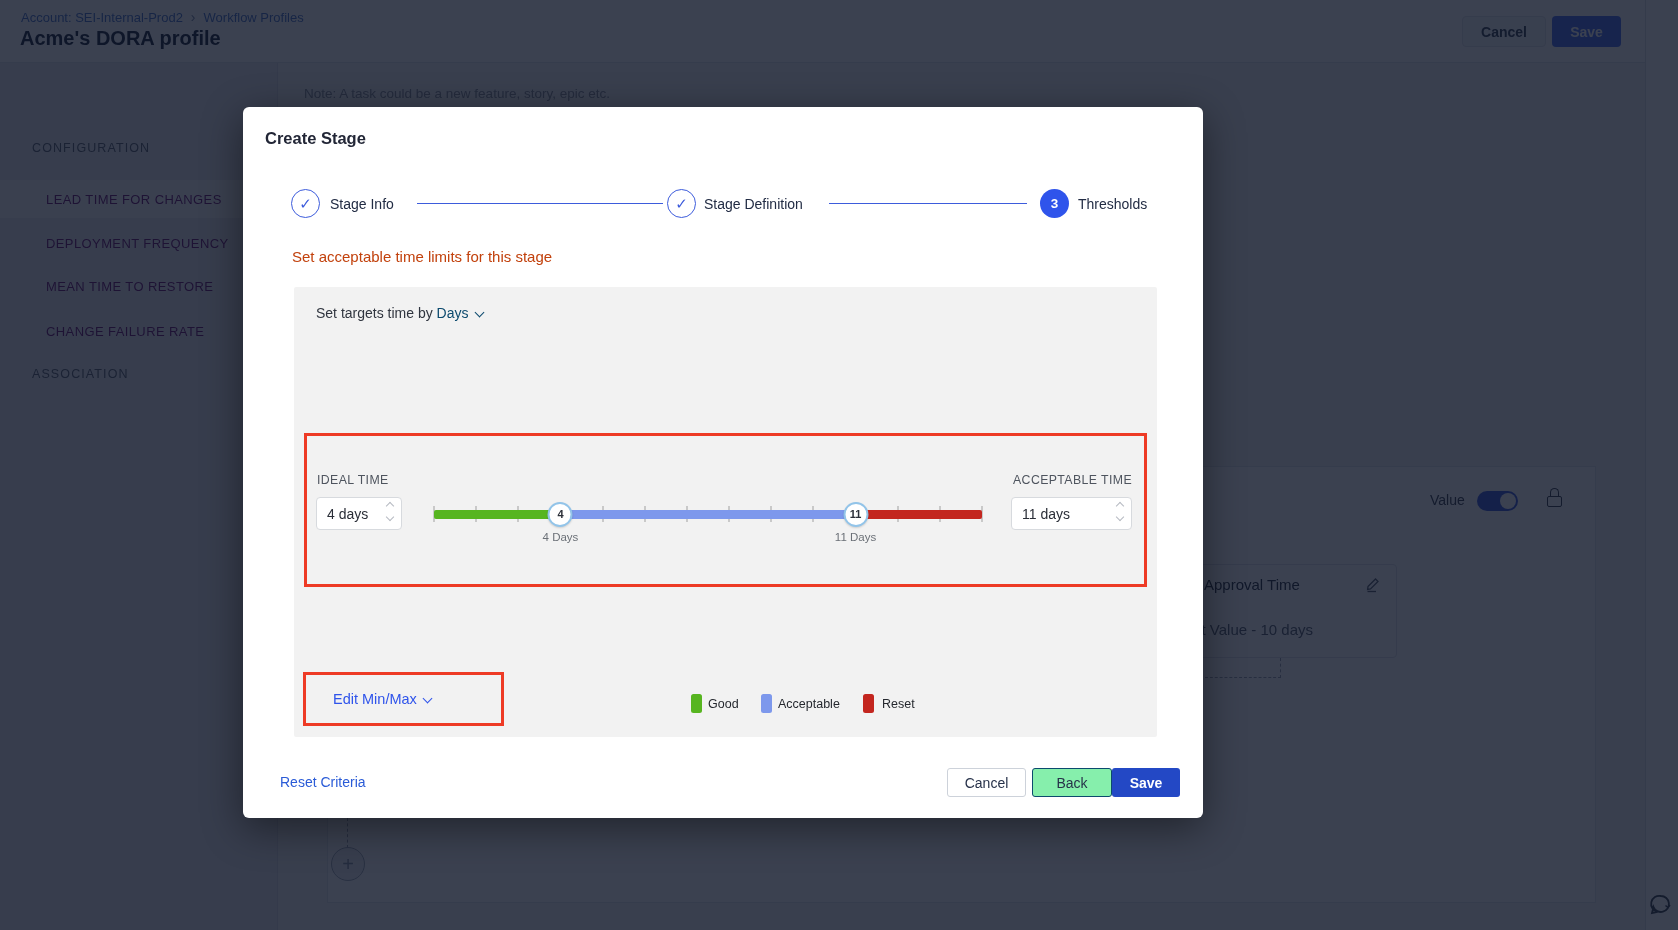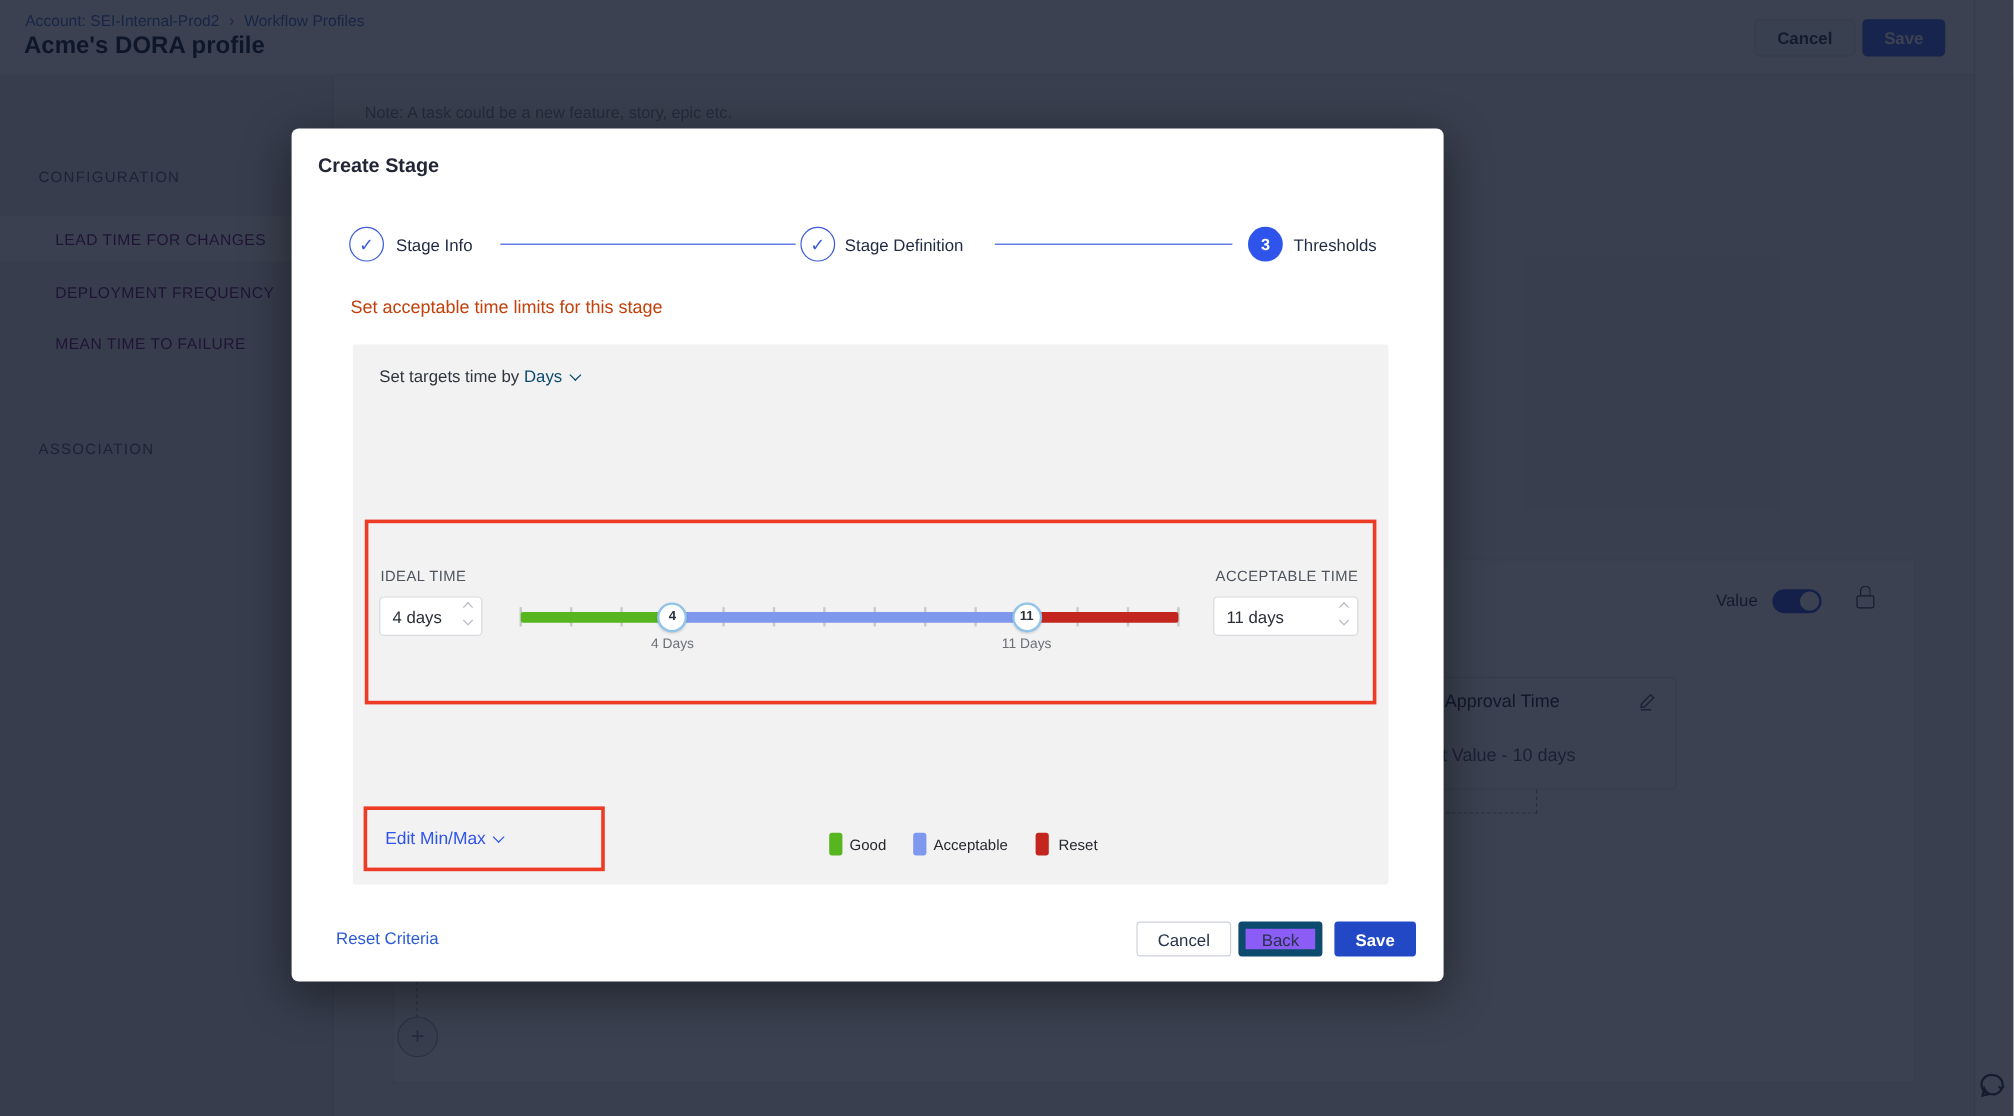--- a/index.html
+++ b/index.html
@@ -59,21 +59,21 @@
 
   .m-subtitle { position:absolute; left:49px; top:141px; font-size:15px; color:#c2410c; }
 
   .gray-panel { position:absolute; left:51px; top:180px; width:863px; height:450px; background:#f2f2f2; border-radius:2px; }
   .target-line { position:absolute; left:22px; top:18px; font-size:14px; color:#30353f; }
   .target-days { color:#0c4a6e; cursor:pointer; }
   .chev { display:inline-block; width:7px; height:7px; border-right:1.6px solid currentColor; border-bottom:1.6px solid currentColor; transform:rotate(45deg); margin-left:7px; vertical-align:2px; }
 
   .red-box { position:absolute; border:3px solid #ee3b26; }
   .red-box1 { left:10px; top:146px; width:843px; height:154px; }
-  .red-box2 { left:9px; top:385px; width:201px; height:54px; display:flex; align-items:center; padding-left:15px; }
+  .red-box2 { left:9px; top:385px; width:201px; height:54px; display:flex; align-items:center; padding-left:27px; }
 
   .thr-label { position:absolute; top:186px; font-size:12.3px; color:#4e545e; letter-spacing:0.4px; }
   .lbl-ideal { left:23px; } .lbl-acceptable { left:719px; }
   .spin-input { position:absolute; top:210px; height:33px; background:#fff; border:1px solid #d7dade; border-radius:4px; display:flex; align-items:center; }
   .input-ideal { left:22px; width:86px; } .input-acceptable { left:717px; width:121px; }
   .spin-input .val { padding-left:10px; font-size:14px; color:#2a2e37; }
   .spinners { position:absolute; right:8px; top:5px; display:flex; flex-direction:column; gap:5px; }
   .spin-chev { width:6px; height:6px; border-right:1.4px solid #b6bac2; border-bottom:1.4px solid #b6bac2; cursor:pointer; }
   .spin-up { transform:rotate(-135deg); } .spin-down { transform:rotate(45deg); }
 
@@ -86,42 +86,43 @@
   .editminmax { font-size:14.5px; color:#2f54eb; cursor:pointer; }
   .leg-sq { position:absolute; top:407px; width:11px; height:19px; border-radius:2.5px; }
   .leg-lbl { position:absolute; top:410px; font-size:12.5px; color:#25282e; }
   .leg-sq1 { left:397px; } .leg-lbl1 { left:414px; }
   .leg-sq2 { left:467px; } .leg-lbl2 { left:484px; }
   .leg-sq3 { left:569px; } .leg-lbl3 { left:588px; }
 
   .m-reset { position:absolute; left:37px; top:667px; font-size:14px; color:#2a5bd7; cursor:pointer; }
   .m-btn { position:absolute; top:661px; height:29px; border-radius:3px; font-size:14px; display:flex; align-items:center; justify-content:center; cursor:pointer; }
   .m-cancel { left:704px; width:79px; background:#fff; border:1px solid #cdd2da; color:#27324a; }
-  .m-back { left:789px; width:70px; background:#8b5cf6; border:6px solid #0c4a6e; color:#27324a; }
+  .m-back { left:789px; width:80px; background:#86efac; border:1px solid #0c4a6e; color:#27324a; }
   .m-save { left:869px; width:68px; background:#2348c5; border:none; color:#fff; font-weight:600; }
 </style>
 </head>
 <body>
 
 <div id="stage">
 
   <div class="app-header"></div>
   <div class="breadcrumb">
     <span>Account: SEI-Internal-Prod2</span><span class="sep">›</span><span>Workflow Profiles</span>
   </div>
   <div class="page-title">Acme's DORA profile</div>
   <div class="top-btn top-cancel">Cancel</div>
   <div class="top-btn top-save">Save</div>
   <div class="right-rail"></div>
 
   <div class="sidebar">
     <div class="side-heading" style="top:78px;">CONFIGURATION</div>
     <div class="side-item selected" style="top:117px;">LEAD TIME FOR CHANGES</div>
     <div class="side-item" style="top:161px;">DEPLOYMENT FREQUENCY</div>
-    <div class="side-item" style="top:204px;">MEAN TIME TO FAILURE</div>
+    <div class="side-item" style="top:204px;">MEAN TIME TO RESTORE</div>
+    <div class="side-item" style="top:249px;">CHANGE FAILURE RATE</div>
     <div class="side-heading" style="top:304px;">ASSOCIATION</div>
   </div>
 
   <div class="note-text">Note: A task could be a new feature, story, epic etc.</div>
 
   <div class="content-card"></div>
   <div class="active-label">Value</div>
   <div class="toggle">
       <div class="knob"></div>
     </div>

